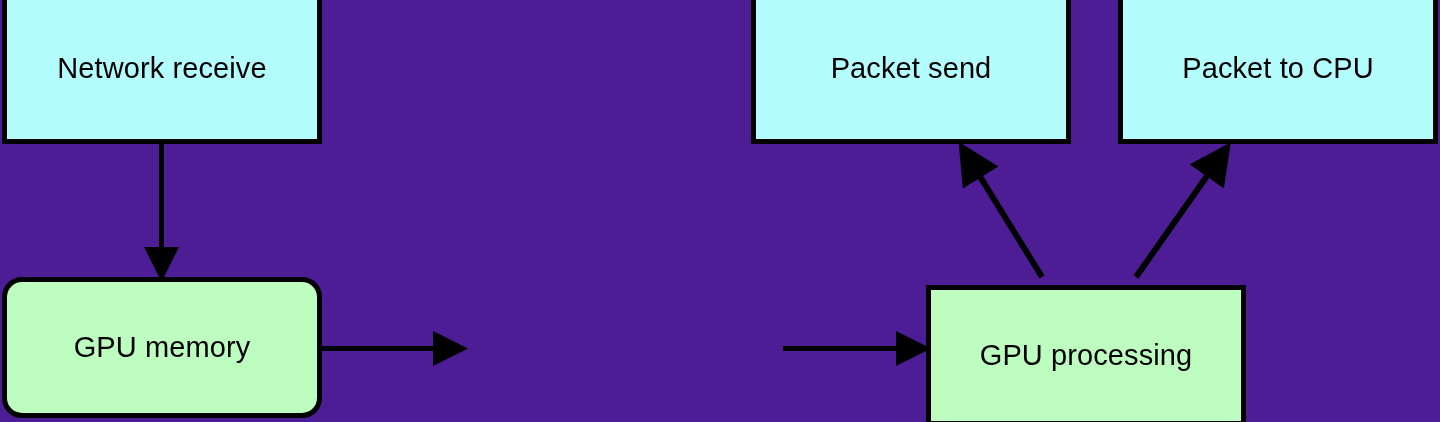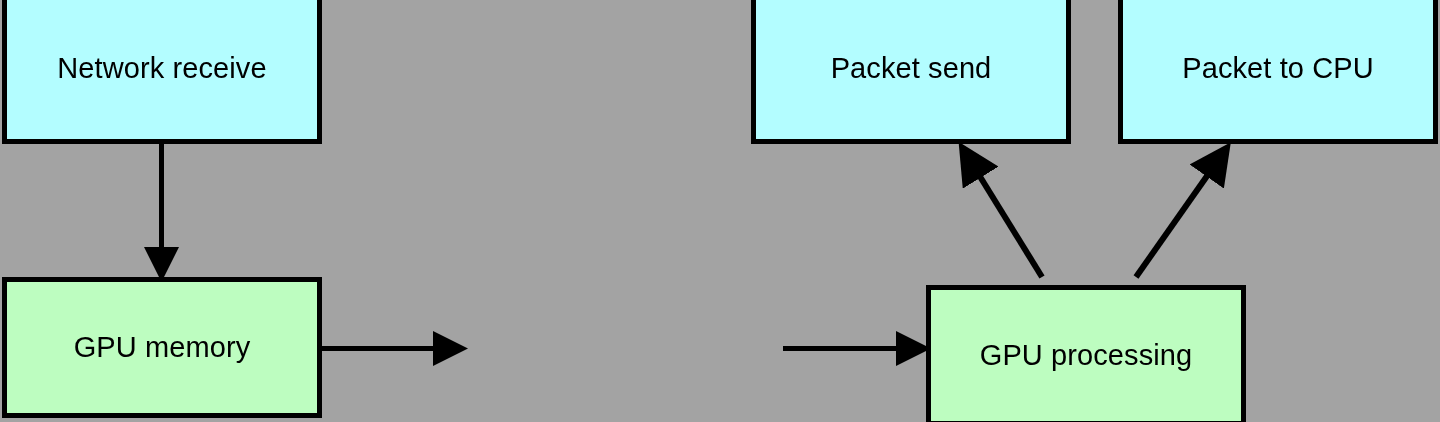--- a/index.html
+++ b/index.html
@@ -7,21 +7,21 @@
     padding: 0;
     background: #ffffff;
   }
   body {
     font-family: "Liberation Sans", sans-serif;
   }
   #diagram-canvas {
     position: relative;
     width: 1440px;
     height: 422px;
-    background: #a3a3a3;
+    background: #4c1d95;
     overflow: hidden;
   }
   .node {
     position: absolute;
     box-sizing: border-box;
     border: 5px solid #000000;
     display: flex;
     align-items: center;
     justify-content: center;
     text-align: center;
@@ -42,21 +42,21 @@
   .node-gpu {
     background: #bdfdc0;
   }
 
   
   #node-network-receive { left: 2px;    top: -8px; width: 320px; height: 152px; }
   #node-network-send    { left: 751px;  top: -8px; width: 320px; height: 152px; }
   #node-results-to-cpu  { left: 1118px; top: -8px; width: 320px; height: 152px; }
 
   
-  #node-gpu-memory      { left: 2px;   top: 277px; width: 320px; height: 141px; }
+  #node-gpu-memory      { left: 2px;   top: 277px; width: 320px; height: 141px; border-radius: 20px; }
   #node-gpu-packet      { left: 463px; top: 277px; width: 320px; height: 141px; }
   #node-gpu-processing  { left: 926px; top: 285px; width: 320px; height: 141px; }
 
   #edge-layer {
     position: absolute;
     left: 0;
     top: 0;
     width: 1440px;
     height: 422px;
     z-index: 2;

